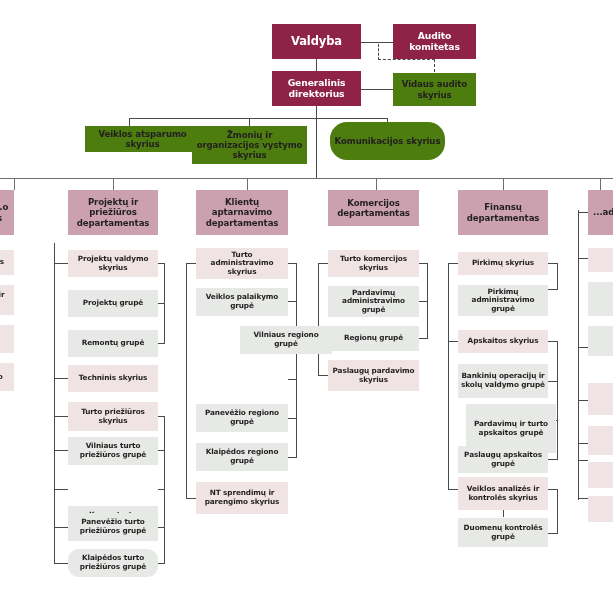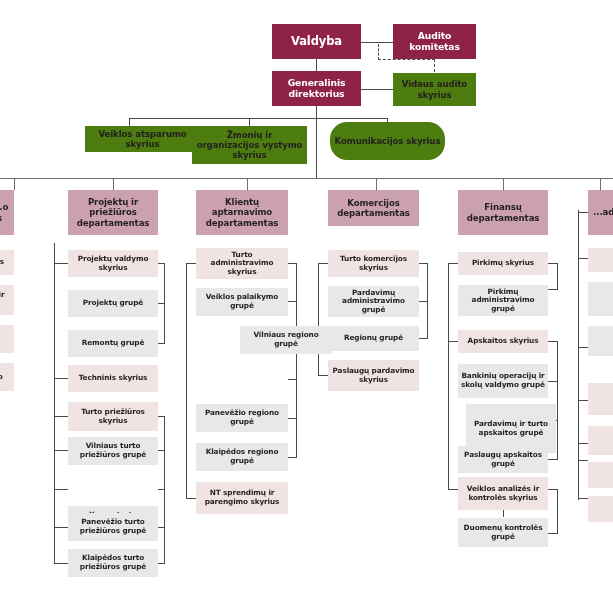--- a/index.html
+++ b/index.html
@@ -157,21 +157,21 @@
   </div>
   <div class="box t-grupe" style="left:68px;top:437px;width:90px;height:28px;">
     <span>Vilniaus turto priežiūros grupė</span>
   </div>
   <div class="box t-grupe" style="left:68px;top:475px;width:90px;height:28px;margin-top:31px;">
     <span>Kauno turto priežiūros grupė</span>
   </div>
   <div class="box t-grupe" style="left:68px;top:513px;width:90px;height:28px;">
     <span>Panevėžio turto priežiūros grupė</span>
   </div>
-  <div class="box t-grupe" style="left:68px;top:549px;width:90px;height:28px;">
+  <div class="box t-grupe" style="left:68px;top:549px;width:90px;height:28px;border-radius:11px;">
     <span>Klaipėdos turto priežiūros grupė</span>
   </div>
 
   <div class="box t-dept" style="left:196px;top:190px;width:92px;height:45px;">
     <span>Klientų aptarnavimo departamentas</span>
   </div>
   <div class="ln v" style="left:186px;top:263px;height:235px;"></div>
   <div class="ln h" style="left:186px;top:263px;width:10px;"></div>
   <div class="ln h" style="left:186px;top:498px;width:10px;"></div>
   <div class="ln v" style="left:296px;top:263px;height:194px;"></div>

